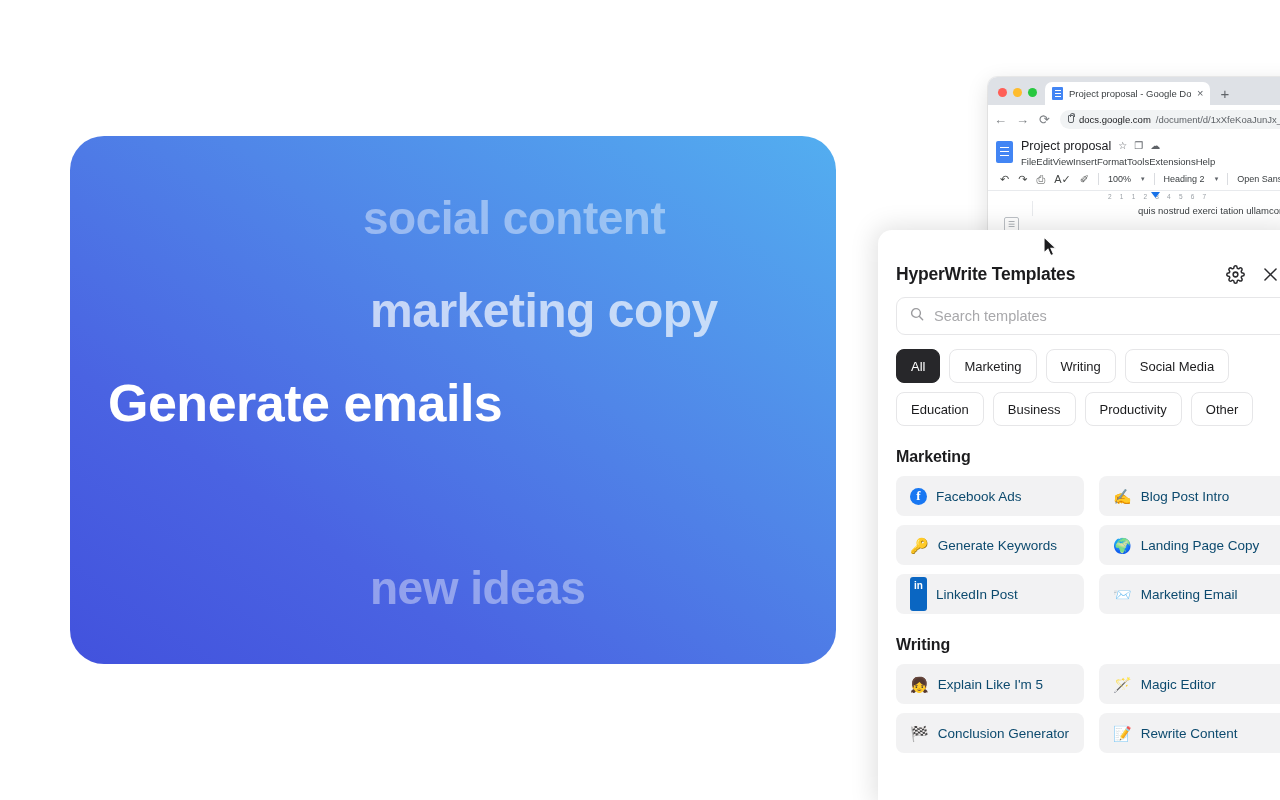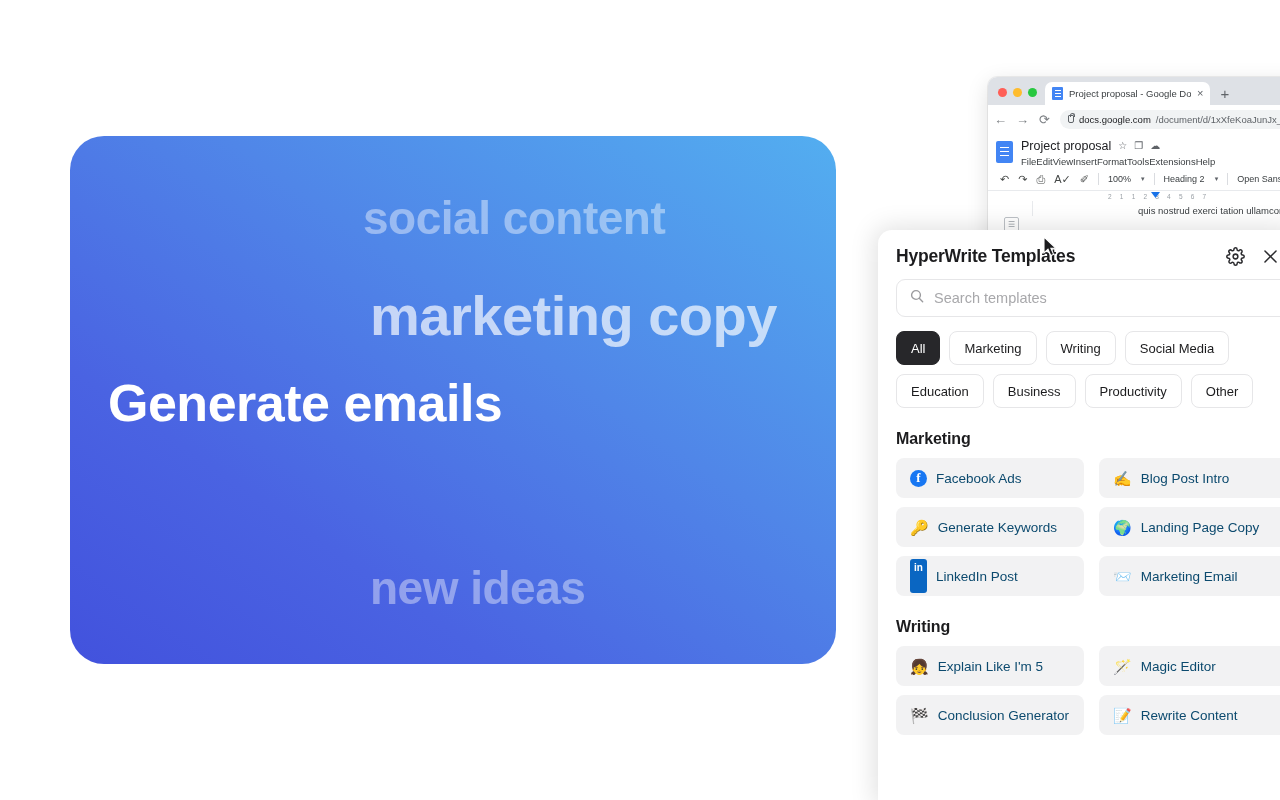--- a/index.html
+++ b/index.html
@@ -21,21 +21,21 @@
     overflow: hidden;
   }
   .hero-line {
     position: absolute;
     font-family: "Liberation Sans", sans-serif;
     font-weight: 700;
     white-space: nowrap;
     letter-spacing: -0.5px;
   }
   .hl-1 { left: 293px; top: 55px;  font-size: 46px; color: rgba(255,255,255,0.42); }
-  .hl-2 { left: 300px; top: 147px; font-size: 56px; color: rgba(255,255,255,0.68); }
+  .hl-2 { left: 300px; top: 147px; font-size: 48px; color: rgba(255,255,255,0.68); }
   .hl-3 { left: 38px;  top: 237px; font-size: 52px; color: #ffffff; }
   .hl-4 { left: 300px; top: 330px; font-size: 48px; color: rgba(255,255,255,0.70); }
   .hl-5 { left: 300px; top: 425px; font-size: 46px; color: rgba(255,255,255,0.40); }
 
   
   .browser {
     position: absolute;
     left: 988px; top: 77px;
     width: 420px; height: 165px;
     background: #ffffff;
@@ -116,21 +116,21 @@
     left: 878px; top: 230px;
     width: 420px; height: 578px;
     background: #ffffff;
     border-radius: 14px 0 0 0;
     box-shadow: -3px -2px 26px rgba(0,0,0,0.13);
     padding: 0 18px;
     overflow: hidden;
   }
   .panel-header {
     display: flex; align-items: center; justify-content: space-between;
-    padding-top: 16px; padding-bottom: 12px; width: 384px;
+    padding-top: 34px; padding-bottom: 12px; width: 384px;
   }
   .panel-title { font-size: 17.5px; font-weight: 700; color: #1c1c1e; letter-spacing: -0.2px; }
   .panel-actions { display: flex; align-items: center; gap: 16px; }
   .icon-btn { color: #2b2b2e; line-height: 0; }
 
   .search-box {
     display: flex; align-items: center; gap: 9px;
     height: 38px; border: 1px solid #e6e6e8; border-radius: 9px;
     padding: 0 12px; width: 402px; background: #fff;
   }

